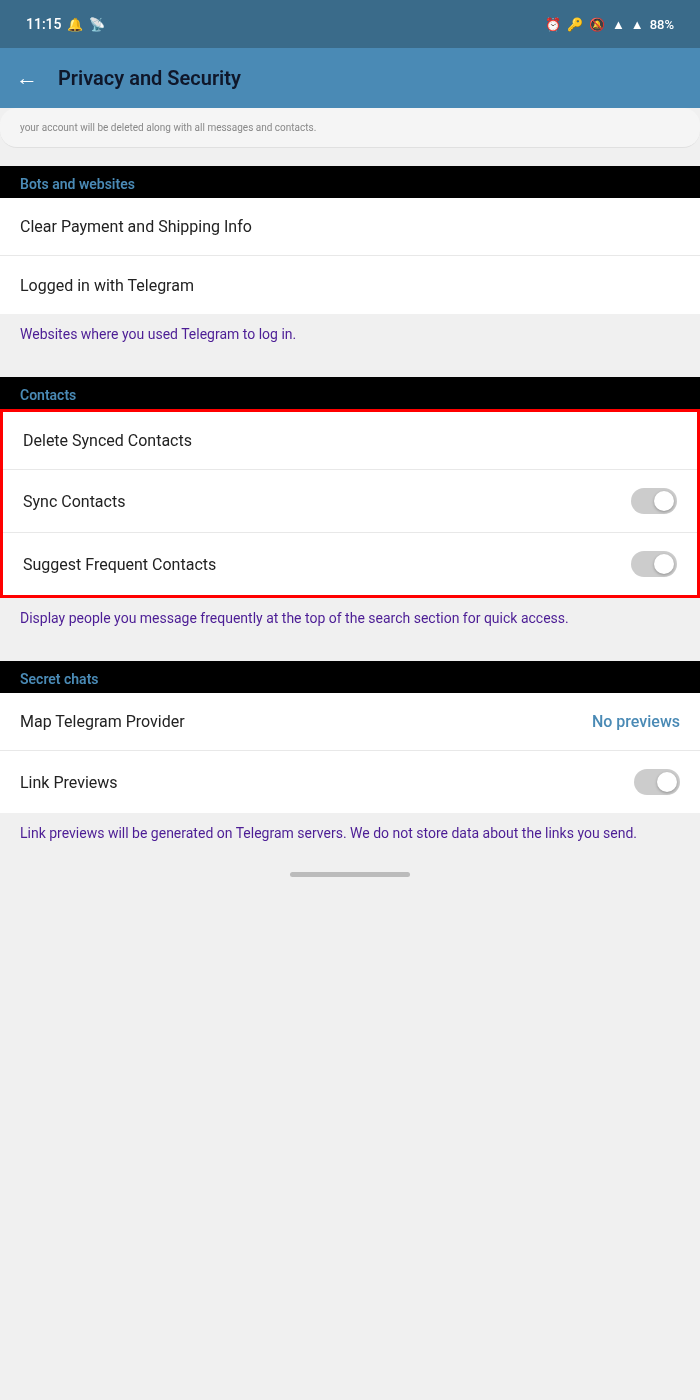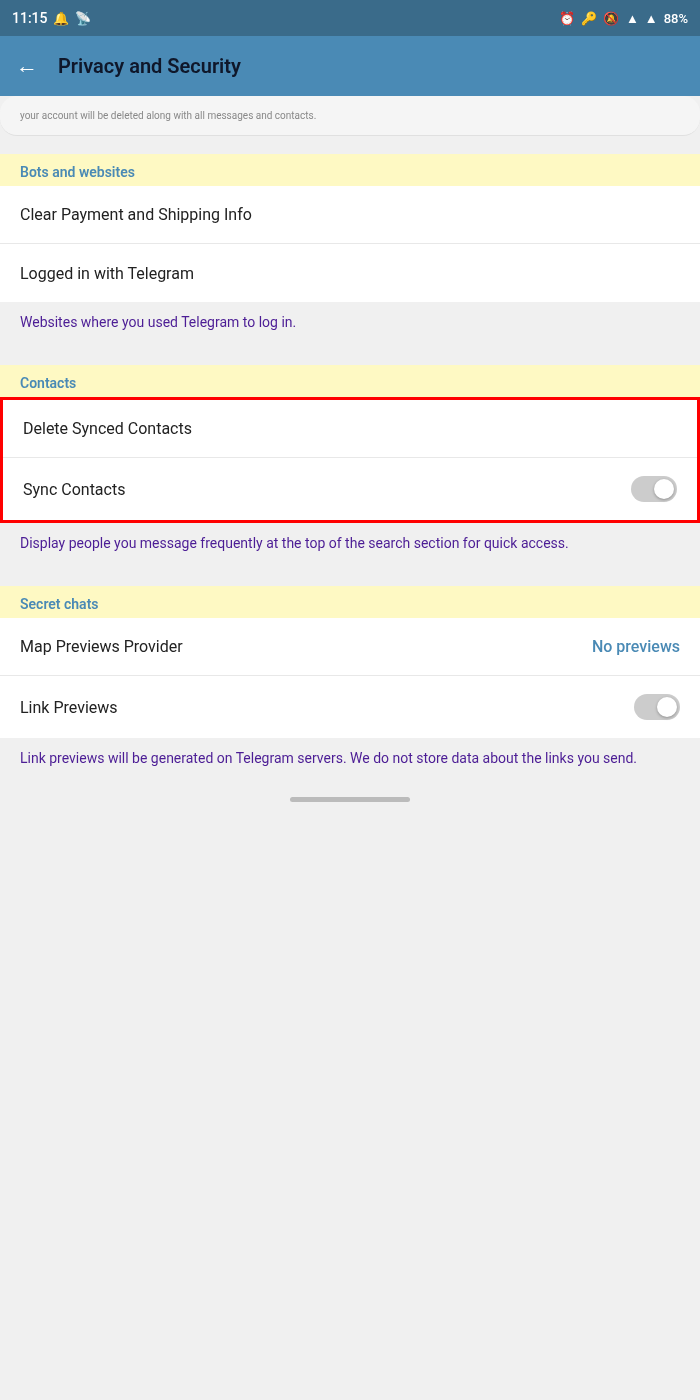--- a/index.html
+++ b/index.html
@@ -9,25 +9,25 @@
       min-height: 1400px;
       font-family: 'Roboto', Arial, sans-serif;
       background: #f0f0f0;
       font-size: 16px;
     }
 
     
     .status-bar {
       background: #3a6b8a;
       color: white;
-      height: 36px;
+      height: 48px;
       display: flex;
       align-items: center;
       justify-content: space-between;
-      padding: 0 12px;
+      padding: 0 26px;
       font-size: 14px;
       font-weight: 500;
     }
     .status-left { display: flex; align-items: center; gap: 6px; }
     .status-right { display: flex; align-items: center; gap: 6px; font-size: 13px; }
 
     
     .toolbar {
       background: #4a8ab5;
       color: white;
@@ -59,21 +59,21 @@
     }
 
     
     .section-spacer {
       height: 18px;
       background: #f0f0f0;
     }
 
     
     .section-header {
-      background: #fef9c3;
+      background: #000000;
       padding: 10px 20px 6px 20px;
       font-size: 14px;
       font-weight: 600;
       color: #4a8ab5;
     }
 
     
     .card {
       background: #f97316;
     }
@@ -200,32 +200,36 @@
 
 <div class="highlight-box">
   <div class="card">
     <div class="list-item">
       <span class="list-item-label">Delete Synced Contacts</span>
     </div>
     <div class="list-item">
       <span class="list-item-label">Sync Contacts</span>
       <div class="toggle"></div>
     </div>
+    <div class="list-item">
+      <span class="list-item-label">Suggest Frequent Contacts</span>
+      <div class="toggle"></div>
+    </div>
   </div>
 </div>
 
 <div class="description">
   <span>Display people you message frequently at the top of the search section for quick access.</span>
 </div>
 
 <div class="section-spacer"></div>
 <div class="section-header">Secret chats</div>
 <div class="card">
   <div class="list-item">
-    <span class="list-item-label">Map Previews Provider</span>
+    <span class="list-item-label">Map Telegram Provider</span>
     <span class="list-item-value">No previews</span>
   </div>
   <div class="list-item">
     <span class="list-item-label">Link Previews</span>
     <div class="toggle"></div>
   </div>
 </div>
 <div class="description">
   <span>Link previews will be generated on Telegram servers. We do not store data about the links you send.</span>
 </div>

